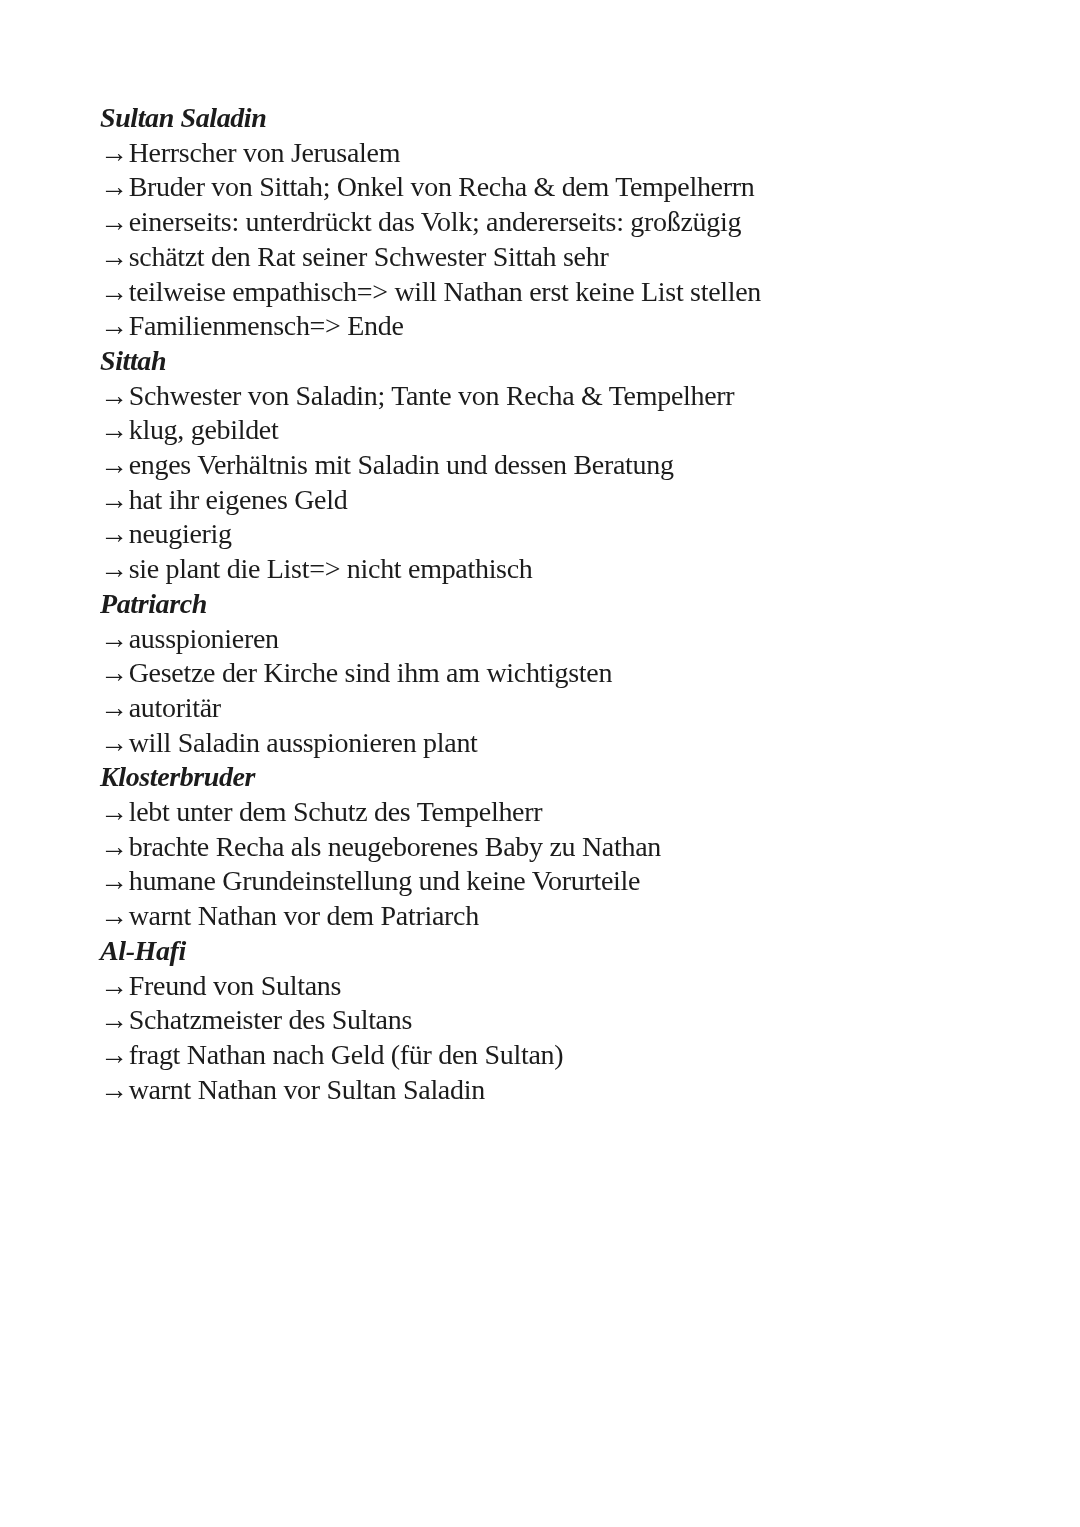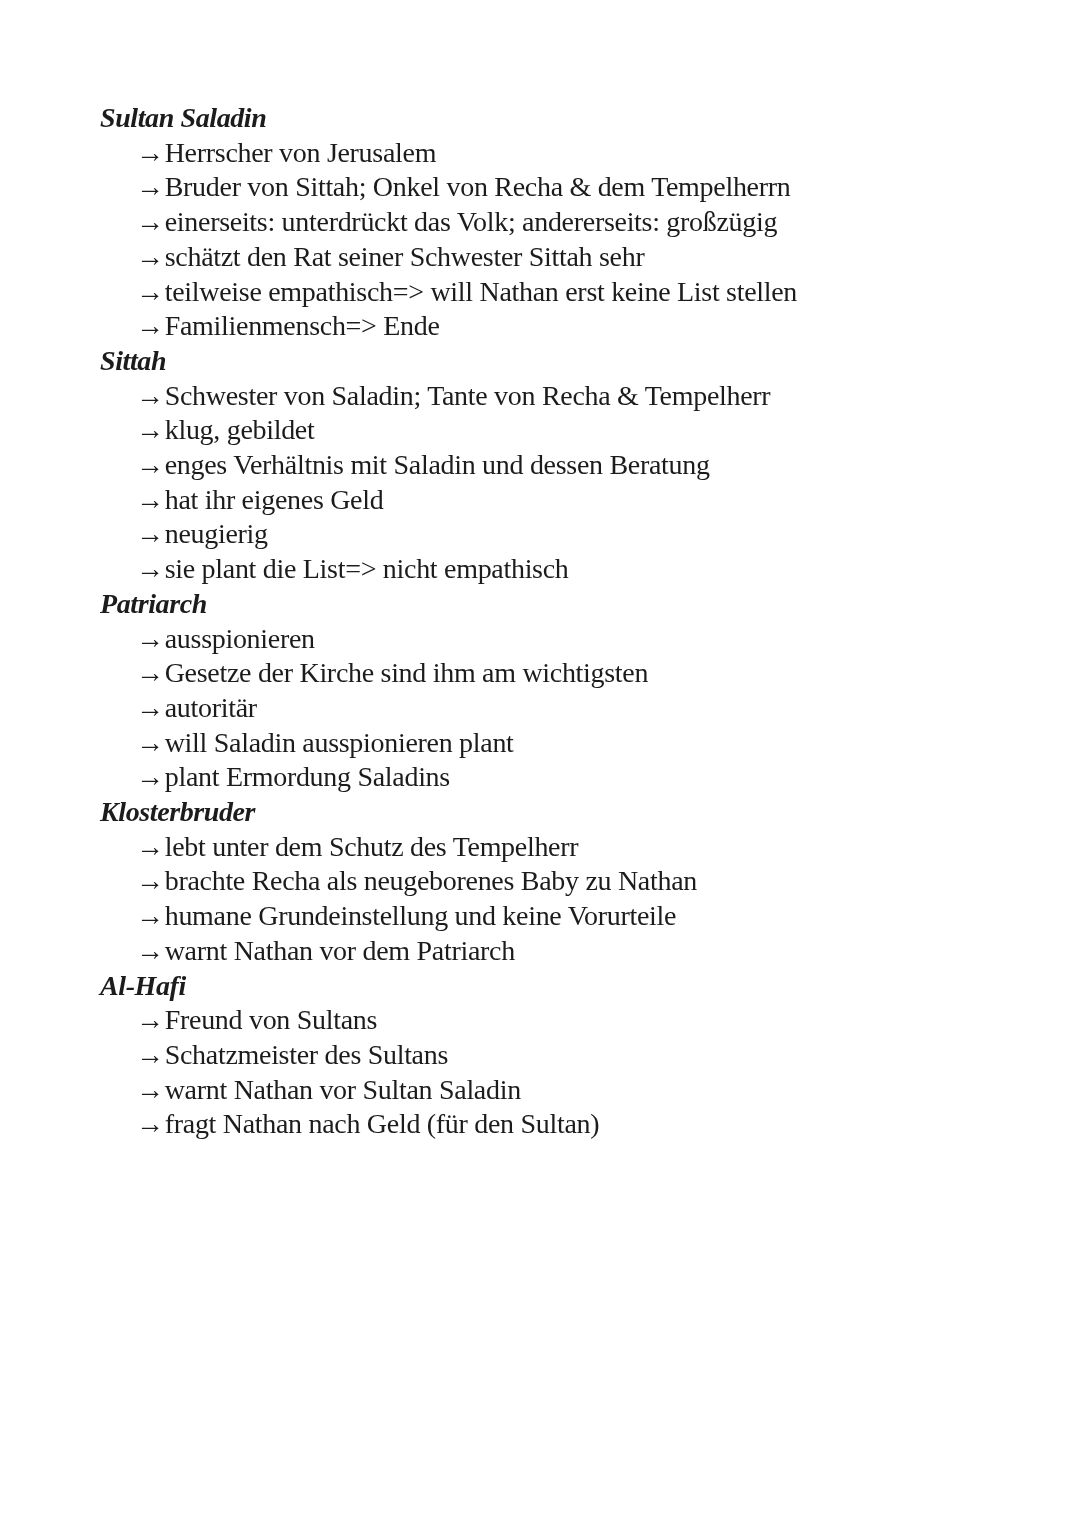--- a/index.html
+++ b/index.html
@@ -33,21 +33,20 @@
     margin: 0;
     padding: 0;
     font-size: 28px;
     font-weight: bold;
     font-style: italic;
     line-height: inherit;
     letter-spacing: -0.4px;
   }
   .bullet-line {
     white-space: nowrap;
-    margin-left: 36px;
   }
   .arrow {
     display: inline-block;
     margin-right: 1px;
     font-style: normal;
     font-weight: normal;
   }
   .bullet-text {
     font-weight: normal;
   }
@@ -106,23 +105,20 @@
   </div>
         <div class="bullet-line">
     <span class="arrow">→</span><span class="bullet-text">Gesetze der Kirche sind ihm am wichtigsten</span>
   </div>
         <div class="bullet-line">
     <span class="arrow">→</span><span class="bullet-text">autoritär</span>
   </div>
         <div class="bullet-line">
     <span class="arrow">→</span><span class="bullet-text">will Saladin ausspionieren plant</span>
   </div>
-        <div class="bullet-line">
-    <span class="arrow">→</span><span class="bullet-text">plant Ermordung Saladins</span>
-  </div>
       </section>
       <section class="char-section">
     <h2 class="char-title">Klosterbruder</h2>
   <div class="bullet-line">
     <span class="arrow">→</span><span class="bullet-text">lebt unter dem Schutz des Tempelherr</span>
   </div>
         <div class="bullet-line">
     <span class="arrow">→</span><span class="bullet-text">brachte Recha als neugeborenes Baby zu Nathan</span>
   </div>
         <div class="bullet-line">
@@ -134,20 +130,20 @@
       </section>
       <section class="char-section">
     <h2 class="char-title">Al-Hafi</h2>
   <div class="bullet-line">
     <span class="arrow">→</span><span class="bullet-text">Freund von Sultans</span>
   </div>
         <div class="bullet-line">
     <span class="arrow">→</span><span class="bullet-text">Schatzmeister des Sultans</span>
   </div>
         <div class="bullet-line">
-    <span class="arrow">→</span><span class="bullet-text">warnt Nathan vor Sultan Saladin</span>
+    <span class="arrow">→</span><span class="bullet-text">fragt Nathan nach Geld (für den Sultan)</span>
   </div>
         <div class="bullet-line">
-    <span class="arrow">→</span><span class="bullet-text">fragt Nathan nach Geld (für den Sultan)</span>
+    <span class="arrow">→</span><span class="bullet-text">warnt Nathan vor Sultan Saladin</span>
   </div>
       </section>
     </div>
 </div>
 
 </body></html>

